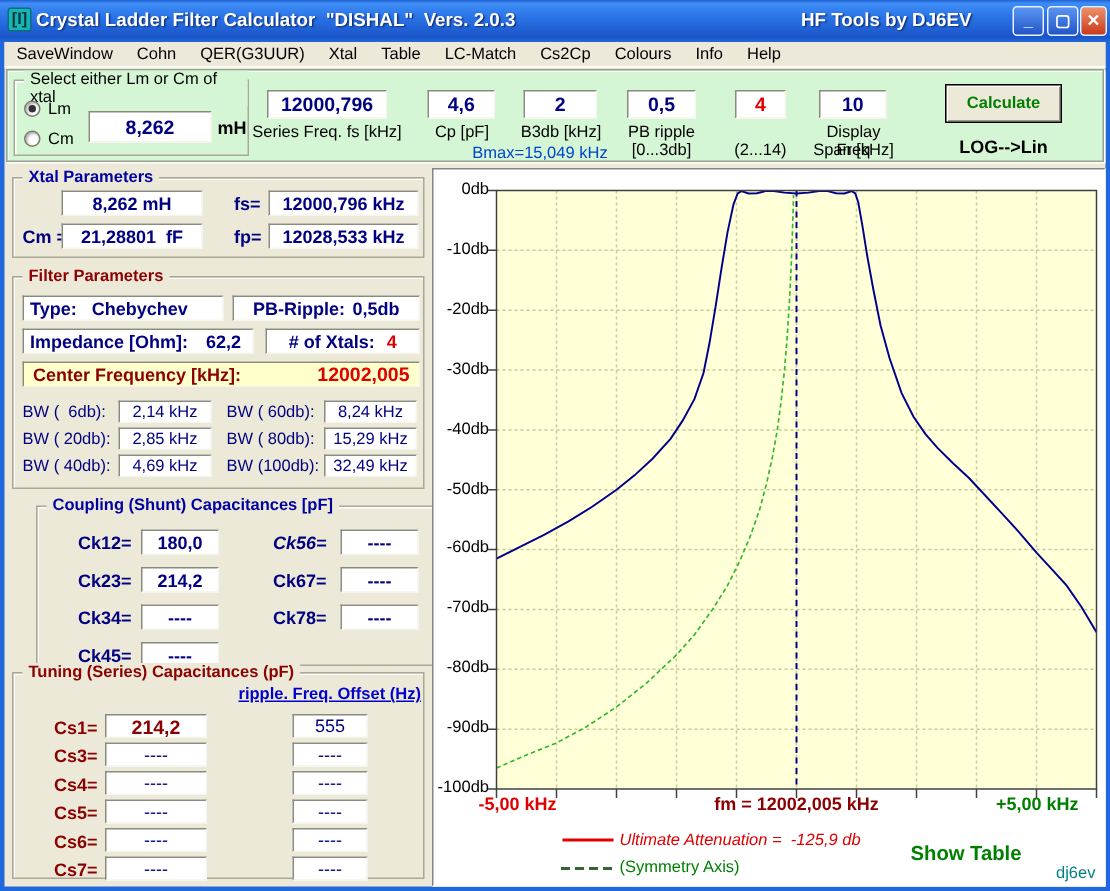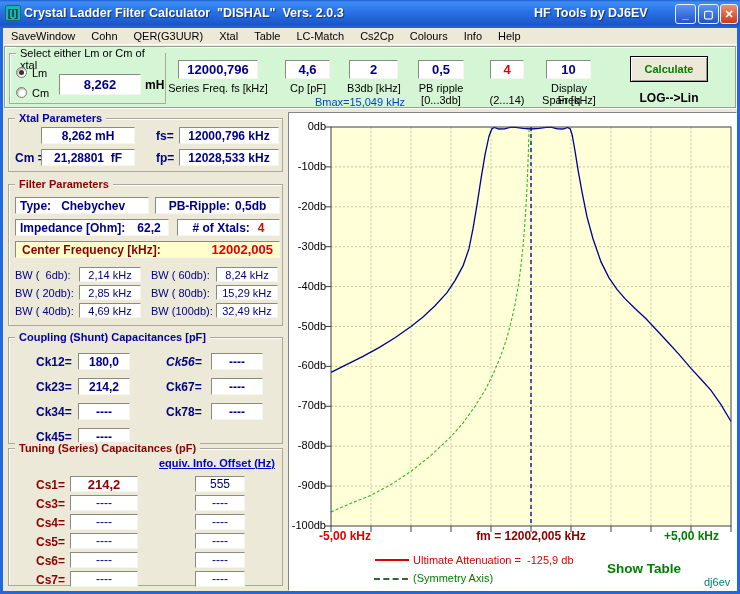--- a/index.html
+++ b/index.html
@@ -164,41 +164,41 @@
     <span class="abs navytxt v11 pre" style="left:6px;top:102px;">BW ( 20db):</span>
     <div class="abs field navytxt v11" style="left:70px;top:100px;width:62px;height:15px;">2,85 kHz</div>
     <span class="abs navytxt v11 pre" style="left:142px;top:102px;">BW ( 80db):</span>
     <div class="abs field navytxt v11" style="left:207px;top:100px;width:62px;height:15px;">15,29 kHz</div>
     <span class="abs navytxt v11 pre" style="left:6px;top:120px;">BW ( 40db):</span>
     <div class="abs field navytxt v11" style="left:70px;top:118px;width:62px;height:15px;">4,69 kHz</div>
     <span class="abs navytxt v11 pre" style="left:142px;top:120px;">BW (100db):</span>
     <div class="abs field navytxt v11" style="left:207px;top:118px;width:62px;height:15px;">32,49 kHz</div>
   </div>
 
-  <div class="abs groupbox" style="left:8px;top:337px;width:275px;height:107px;">
+  <div class="abs groupbox" style="left:24px;top:337px;width:275px;height:107px;">
     <span class="gb-label" style="background:#ECE9D8;color:#0000A0;">Coupling (Shunt) Capacitances [pF]</span>
     <span class="abs navy v12" style="left:27px;top:17px;">Ck12=</span>
     <div class="abs field navy v12" style="left:69px;top:15px;width:52px;height:17px;">180,0</div>
     <span class="abs navy v12" style="left:27px;top:42px;">Ck23=</span>
     <div class="abs field navy v12" style="left:69px;top:40px;width:52px;height:17px;">214,2</div>
     <span class="abs navy v12" style="left:27px;top:67px;">Ck34=</span>
     <div class="abs field navy v12" style="left:69px;top:65px;width:52px;height:17px;">----</div>
     <span class="abs navy v12" style="left:27px;top:92px;">Ck45=</span>
     <div class="abs field navy v12" style="left:69px;top:90px;width:52px;height:17px;">----</div>
     <span class="abs navy v12" style="left:157px;top:17px;font-style:italic;">Ck56=</span>
     <div class="abs field navy v12" style="left:202px;top:15px;width:52px;height:17px;">----</div>
     <span class="abs navy v12" style="left:157px;top:42px;">Ck67=</span>
     <div class="abs field navy v12" style="left:202px;top:40px;width:52px;height:17px;">----</div>
     <span class="abs navy v12" style="left:157px;top:67px;">Ck78=</span>
     <div class="abs field navy v12" style="left:202px;top:65px;width:52px;height:17px;">----</div>
   </div>
 
   <div class="abs groupbox" style="left:8px;top:448px;width:275px;height:138px;">
     <span class="gb-label" style="background:#ECE9D8;color:#8B0000;">Tuning (Series) Capacitances (pF)</span>
-    <span class="abs link" style="left:150px;top:8px;">equiv. Info. Offset (Hz)</span>
+    <span class="abs link" style="left:150px;top:8px;">ripple. Freq. Offset (Hz)</span>
     <span class="abs maroon v12" style="left:27px;top:29px;">Cs1=</span>
     <div class="abs field maroon v13" style="left:61px;top:27px;width:68px;height:16px;">214,2</div>
     <div class="abs field navytxt v12" style="left:186px;top:27px;width:50px;height:16px;">555</div>
     <span class="abs maroon v12" style="left:27px;top:48px;">Cs3=</span>
     <div class="abs field navytxt v12" style="left:61px;top:46px;width:68px;height:16px;">----</div>
     <div class="abs field navytxt v12" style="left:186px;top:46px;width:50px;height:16px;">----</div>
     <span class="abs maroon v12" style="left:27px;top:67px;">Cs4=</span>
     <div class="abs field navytxt v12" style="left:61px;top:65px;width:68px;height:16px;">----</div>
     <div class="abs field navytxt v12" style="left:186px;top:65px;width:50px;height:16px;">----</div>
     <span class="abs maroon v12" style="left:27px;top:86px;">Cs5=</span>
@@ -270,20 +270,20 @@
         <line x1="406" y1="405" x2="406" y2="411" stroke="#404040" stroke-width="1"></line>
         <line x1="206" y1="6" x2="206" y2="405" stroke="#00008B" stroke-width="1.3" stroke-dasharray="4 3"></line>
         <polyline points="6.0,251.4 22.0,243.4 38.0,235.4 54.0,226.6 70.0,216.7 86.0,205.5 98.0,195.9 110.0,184.8 122.0,171.6 130.0,159.6 138.0,144.9 144.0,127.7 148.0,107.7 152.0,83.8 156.0,57.9 160.0,33.9 164.0,15.2 166.8,8.0 169.2,6.4 174.0,8.0 179.6,7.8 185.2,6.4 190.8,6.3 198.0,7.4 206.0,8.0 214.0,7.4 221.2,6.3 226.8,6.4 232.4,7.8 238.0,8.0 242.8,6.4 245.2,8.0 247.2,14.0 250.0,29.9 253.2,49.9 257.2,71.8 262.0,95.8 268.0,117.7 276.0,140.9 284.0,156.8 292.0,168.4 300.0,177.6 310.0,187.5 320.8,197.5 332.0,209.5 342.0,220.3 354.0,233.4 366.0,247.4 376.0,258.2 386.0,269.3 396.0,283.7 406.0,300.5" fill="none" stroke="#00008B" stroke-width="1.3"></polyline>
         <polyline points="6.0,391.0 26.0,382.3 46.0,374.3 66.0,363.5 86.0,350.3 106.0,334.4 126.0,315.6 138.0,302.1 150.0,285.3 160.0,269.3 168.0,253.4 174.8,237.4 181.2,219.5 186.0,201.5 190.0,183.6 193.2,165.6 195.6,147.6 198.0,125.7 199.6,105.8 201.2,81.8 202.4,57.9 203.2,35.9 203.8,18.0 204.0,9.2" fill="none" stroke="#2EB82E" stroke-width="1.1" stroke-dasharray="3 2"></polyline>
         <rect x="6" y="6" width="400" height="399" fill="none" stroke="#404040" stroke-width="1"></rect>
       </svg>
     <div class="abs red v12" style="left:30px;top:416px;">-5,00 kHz</div>
     <div class="abs maroon v12" style="left:142px;top:416px;width:200px;text-align:center;">fm = 12002,005 kHz</div>
     <div class="abs green v12" style="left:352px;top:416px;width:78px;text-align:right;">+5,00 kHz</div>
     <div class="abs legend-swatch-solid" style="left:86px;top:446px;width:34px;"></div>
-    <div class="abs v11 pre" style="left:124px;top:441px;color:#DD0000;">Ultimate Attenuation =  -125,9 db</div>
+    <div class="abs v11 pre" style="left:124px;top:441px;color:#DD0000;font-style:italic;">Ultimate Attenuation =  -125,9 db</div>
     <div class="abs legend-swatch-dashed" style="left:85px;top:465px;width:34px;"></div>
     <div class="abs v11" style="left:124px;top:459px;color:#008000;">(Symmetry Axis)</div>
     <div class="abs green" style="left:318px;top:448px;font-size:13.5px;">Show Table</div>
     <div class="abs v11" style="left:415px;top:463px;width:28px;color:#008080;">dj6ev</div>
   </div>
 
 </div>
 
 </body></html>

